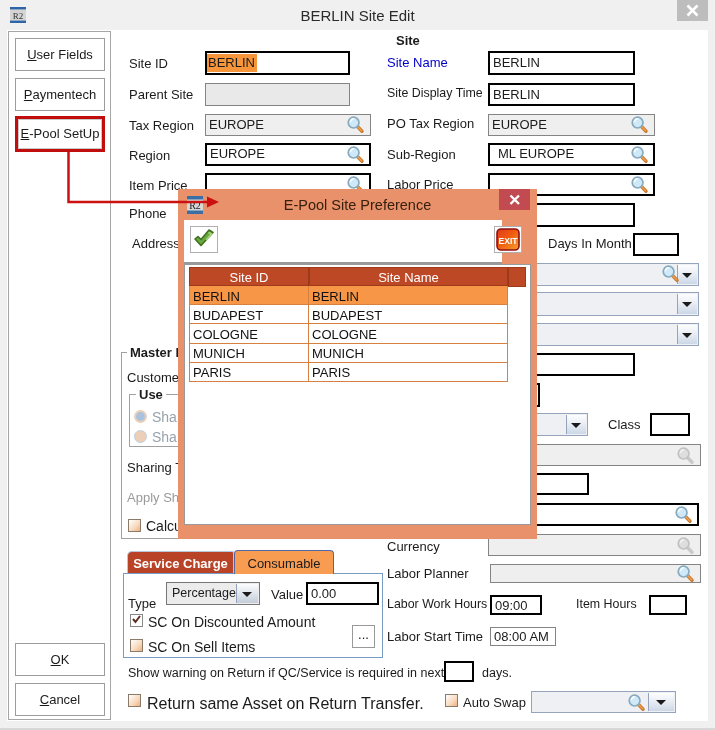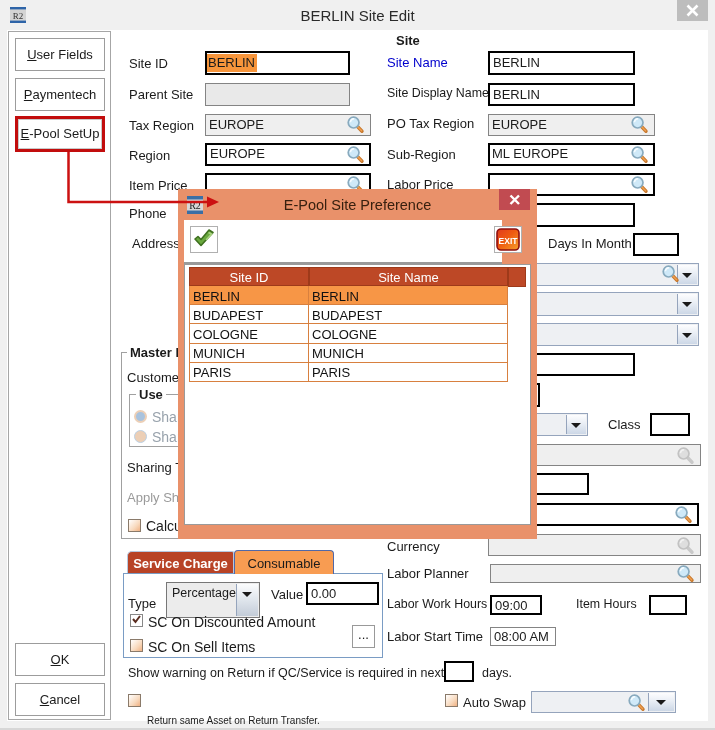--- a/index.html
+++ b/index.html
@@ -98,36 +98,36 @@
   <div class="fld" style="left:205px;top:173px;width:166px;height:23px;"></div>
   <div class="mag" style="left:346px;top:175px;"><svg width="19" height="19" viewBox="0 0 19 19">
         <line x1="11" y1="11" x2="16" y2="16.2" stroke="#c8792e" stroke-width="3.4" stroke-linecap="round"></line>
         <line x1="11.3" y1="11.3" x2="15.6" y2="15.7" stroke="#f0a050" stroke-width="1.4" stroke-linecap="round"></line>
         <circle cx="7.6" cy="7.6" r="5.4" fill="#cfe9f8" stroke="#88aabe" stroke-width="1.7"></circle>
         <path d="M4.5 6.5 A3.4 3.4 0 0 1 7.5 3.9" stroke="#f6fcff" stroke-width="1.6" fill="none" stroke-linecap="round"></path>
       </svg></div>
 
   <div class="lbl" style="left:396px;top:33px;font-weight:bold;">Site</div>
   <div class="lbl" style="left:387px;top:55px;color:#0000cd;">Site Name</div>
-  <div class="lbl" style="left:387px;top:86px;font-size:12.4px;">Site Display Name</div>
+  <div class="lbl" style="left:387px;top:86px;font-size:12.4px;">Site Display Time</div>
   <div class="lbl" style="left:387px;top:116px;">PO Tax Region</div>
   <div class="lbl" style="left:387px;top:147px;">Sub-Region</div>
   <div class="lbl" style="left:387px;top:177px;">Labor Price</div>
   <div class="lbl" style="left:548px;top:236px;">Days In Month</div>
 
   <div class="fld" style="left:488px;top:51px;width:147px;height:24px;padding:2px 0 0 3px;">BERLIN</div>
   <div class="fld" style="left:488px;top:83px;width:147px;height:23px;padding:2px 0 0 3px;">BERLIN</div>
   <div class="fldg" style="left:488px;top:114px;width:167px;height:22px;padding:2px 0 0 3px;">EUROPE</div>
   <div class="mag" style="left:630px;top:115px;"><svg width="19" height="19" viewBox="0 0 19 19">
         <line x1="11" y1="11" x2="16" y2="16.2" stroke="#c8792e" stroke-width="3.4" stroke-linecap="round"></line>
         <line x1="11.3" y1="11.3" x2="15.6" y2="15.7" stroke="#f0a050" stroke-width="1.4" stroke-linecap="round"></line>
         <circle cx="7.6" cy="7.6" r="5.4" fill="#cfe9f8" stroke="#88aabe" stroke-width="1.7"></circle>
         <path d="M4.5 6.5 A3.4 3.4 0 0 1 7.5 3.9" stroke="#f6fcff" stroke-width="1.6" fill="none" stroke-linecap="round"></path>
       </svg></div>
-  <div class="fld" style="left:488px;top:143px;width:167px;height:23px;padding:1px 0 0 2px;">ML EUROPE</div>
+  <div class="fld" style="left:488px;top:143px;width:167px;height:23px;padding:1px 0 0 8px;">ML EUROPE</div>
   <div class="mag" style="left:630px;top:145px;"><svg width="19" height="19" viewBox="0 0 19 19">
         <line x1="11" y1="11" x2="16" y2="16.2" stroke="#c8792e" stroke-width="3.4" stroke-linecap="round"></line>
         <line x1="11.3" y1="11.3" x2="15.6" y2="15.7" stroke="#f0a050" stroke-width="1.4" stroke-linecap="round"></line>
         <circle cx="7.6" cy="7.6" r="5.4" fill="#cfe9f8" stroke="#88aabe" stroke-width="1.7"></circle>
         <path d="M4.5 6.5 A3.4 3.4 0 0 1 7.5 3.9" stroke="#f6fcff" stroke-width="1.6" fill="none" stroke-linecap="round"></path>
       </svg></div>
   <div class="fld" style="left:488px;top:173px;width:167px;height:23px;"></div>
   <div class="mag" style="left:630px;top:175px;"><svg width="19" height="19" viewBox="0 0 19 19">
         <line x1="11" y1="11" x2="16" y2="16.2" stroke="#c8792e" stroke-width="3.4" stroke-linecap="round"></line>
         <line x1="11.3" y1="11.3" x2="15.6" y2="15.7" stroke="#f0a050" stroke-width="1.4" stroke-linecap="round"></line>
@@ -215,40 +215,40 @@
   <div class="lbl" style="left:152px;top:429px;color:#98a2ac;font-size:14px;">Shari</div>
   <div class="lbl" style="left:127px;top:460px;background:#fff;">Sharing T</div>
   <div class="lbl" style="left:127px;top:490px;color:#9a9a9a;background:#fff;">Apply Sha</div>
   <div class="cb" style="left:128px;top:519px;"></div>
   <div class="lbl" style="left:146px;top:518px;font-size:14px;">Calcul</div>
 
   <div class="abs" style="left:123px;top:573px;width:260px;height:85px;border:1px solid #7a9cc4;background:#fff;"></div>
   <div class="abs" style="left:127px;top:551px;width:107px;height:22px;background:#b84326;border:1px solid #b6c8e0;border-bottom:none;border-radius:5px 2px 0 0;color:#fff;font-weight:bold;text-align:center;padding-top:4px;">Service Charge</div>
   <div class="abs" style="left:234px;top:550px;width:100px;height:24px;background:#f89c52;border:1px solid #5068a8;border-bottom:none;border-radius:4px 4px 0 0;text-align:center;padding-top:5px;">Consumable</div>
   <div class="lbl" style="left:128px;top:587px;margin-top:9px;">Type</div>
-  <div class="combo" style="left:166px;top:582px;width:94px;height:36px;background:#ececec;border:1px solid #777;padding:3px 0 0 5px;font-size:12.5px;">Percentage<div class="cbtn" style="width:22px;background:linear-gradient(#fbfcfd,#dfe5ec 50%,#c3ccd8);">
+  <div class="combo" style="left:166px;top:582px;width:94px;height:23px;background:#ececec;border:1px solid #777;padding:3px 0 0 5px;font-size:12.5px;">Percentage<div class="cbtn" style="width:22px;background:linear-gradient(#fbfcfd,#dfe5ec 50%,#c3ccd8);">
         <div class="tri" style="left:5px;top:8px;"></div>
       </div></div>
   <div class="lbl" style="left:271px;top:587px;">Value</div>
   <div class="fld" style="left:306px;top:582px;width:73px;height:23px;padding:2px 0 0 3px;">0.00</div>
   <div class="cbw" style="left:130px;top:614px;">
       <svg width="11" height="11" style="position:absolute;left:0px;top:-1px;">
         <path d="M2 5 L4.5 8 L9 2" stroke="#5a2d20" stroke-width="2" fill="none"></path>
       </svg>
     </div>
   <div class="lbl" style="left:148px;top:614px;font-size:14px;">SC On Discounted Amount</div>
   <div class="cb" style="left:130px;top:639px;"></div>
   <div class="lbl" style="left:148px;top:639px;font-size:14px;">SC On Sell Items</div>
   <div class="abs" style="left:352px;top:625px;width:23px;height:23px;border:1px solid #999;background:#fff;text-align:center;line-height:17px;">...</div>
 
   <div class="lbl" style="left:128px;top:666px;font-size:12.5px;">Show warning on Return if QC/Service is required in next</div>
   <div class="fld" style="left:444px;top:661px;width:30px;height:21px;"></div>
   <div class="lbl" style="left:482px;top:666px;font-size:12.5px;">days.</div>
   <div class="cb" style="left:128px;top:694px;"></div>
-  <div class="lbl" style="left:147px;top:695px;font-size:10px;margin-top:20px;">Return same Asset on Return Transfer.</div>
+  <div class="lbl" style="left:147px;top:695px;font-size:16px;">Return same Asset on Return Transfer.</div>
   <div class="cb" style="left:445px;top:694px;"></div>
   <div class="lbl" style="left:463px;top:695px;">Auto Swap</div>
   <div class="combo" style="left:531px;top:691px;width:145px;height:22px;">
       <div class="cbtn" style="width:26px;">
         <div class="tri" style="left:7px;top:7px;"></div>
       </div>
     </div>
   <div class="mag" style="left:627px;top:693px;"><svg width="19" height="19" viewBox="0 0 19 19">
         <line x1="11" y1="11" x2="16" y2="16.2" stroke="#c8792e" stroke-width="3.4" stroke-linecap="round"></line>
         <line x1="11.3" y1="11.3" x2="15.6" y2="15.7" stroke="#f0a050" stroke-width="1.4" stroke-linecap="round"></line>

